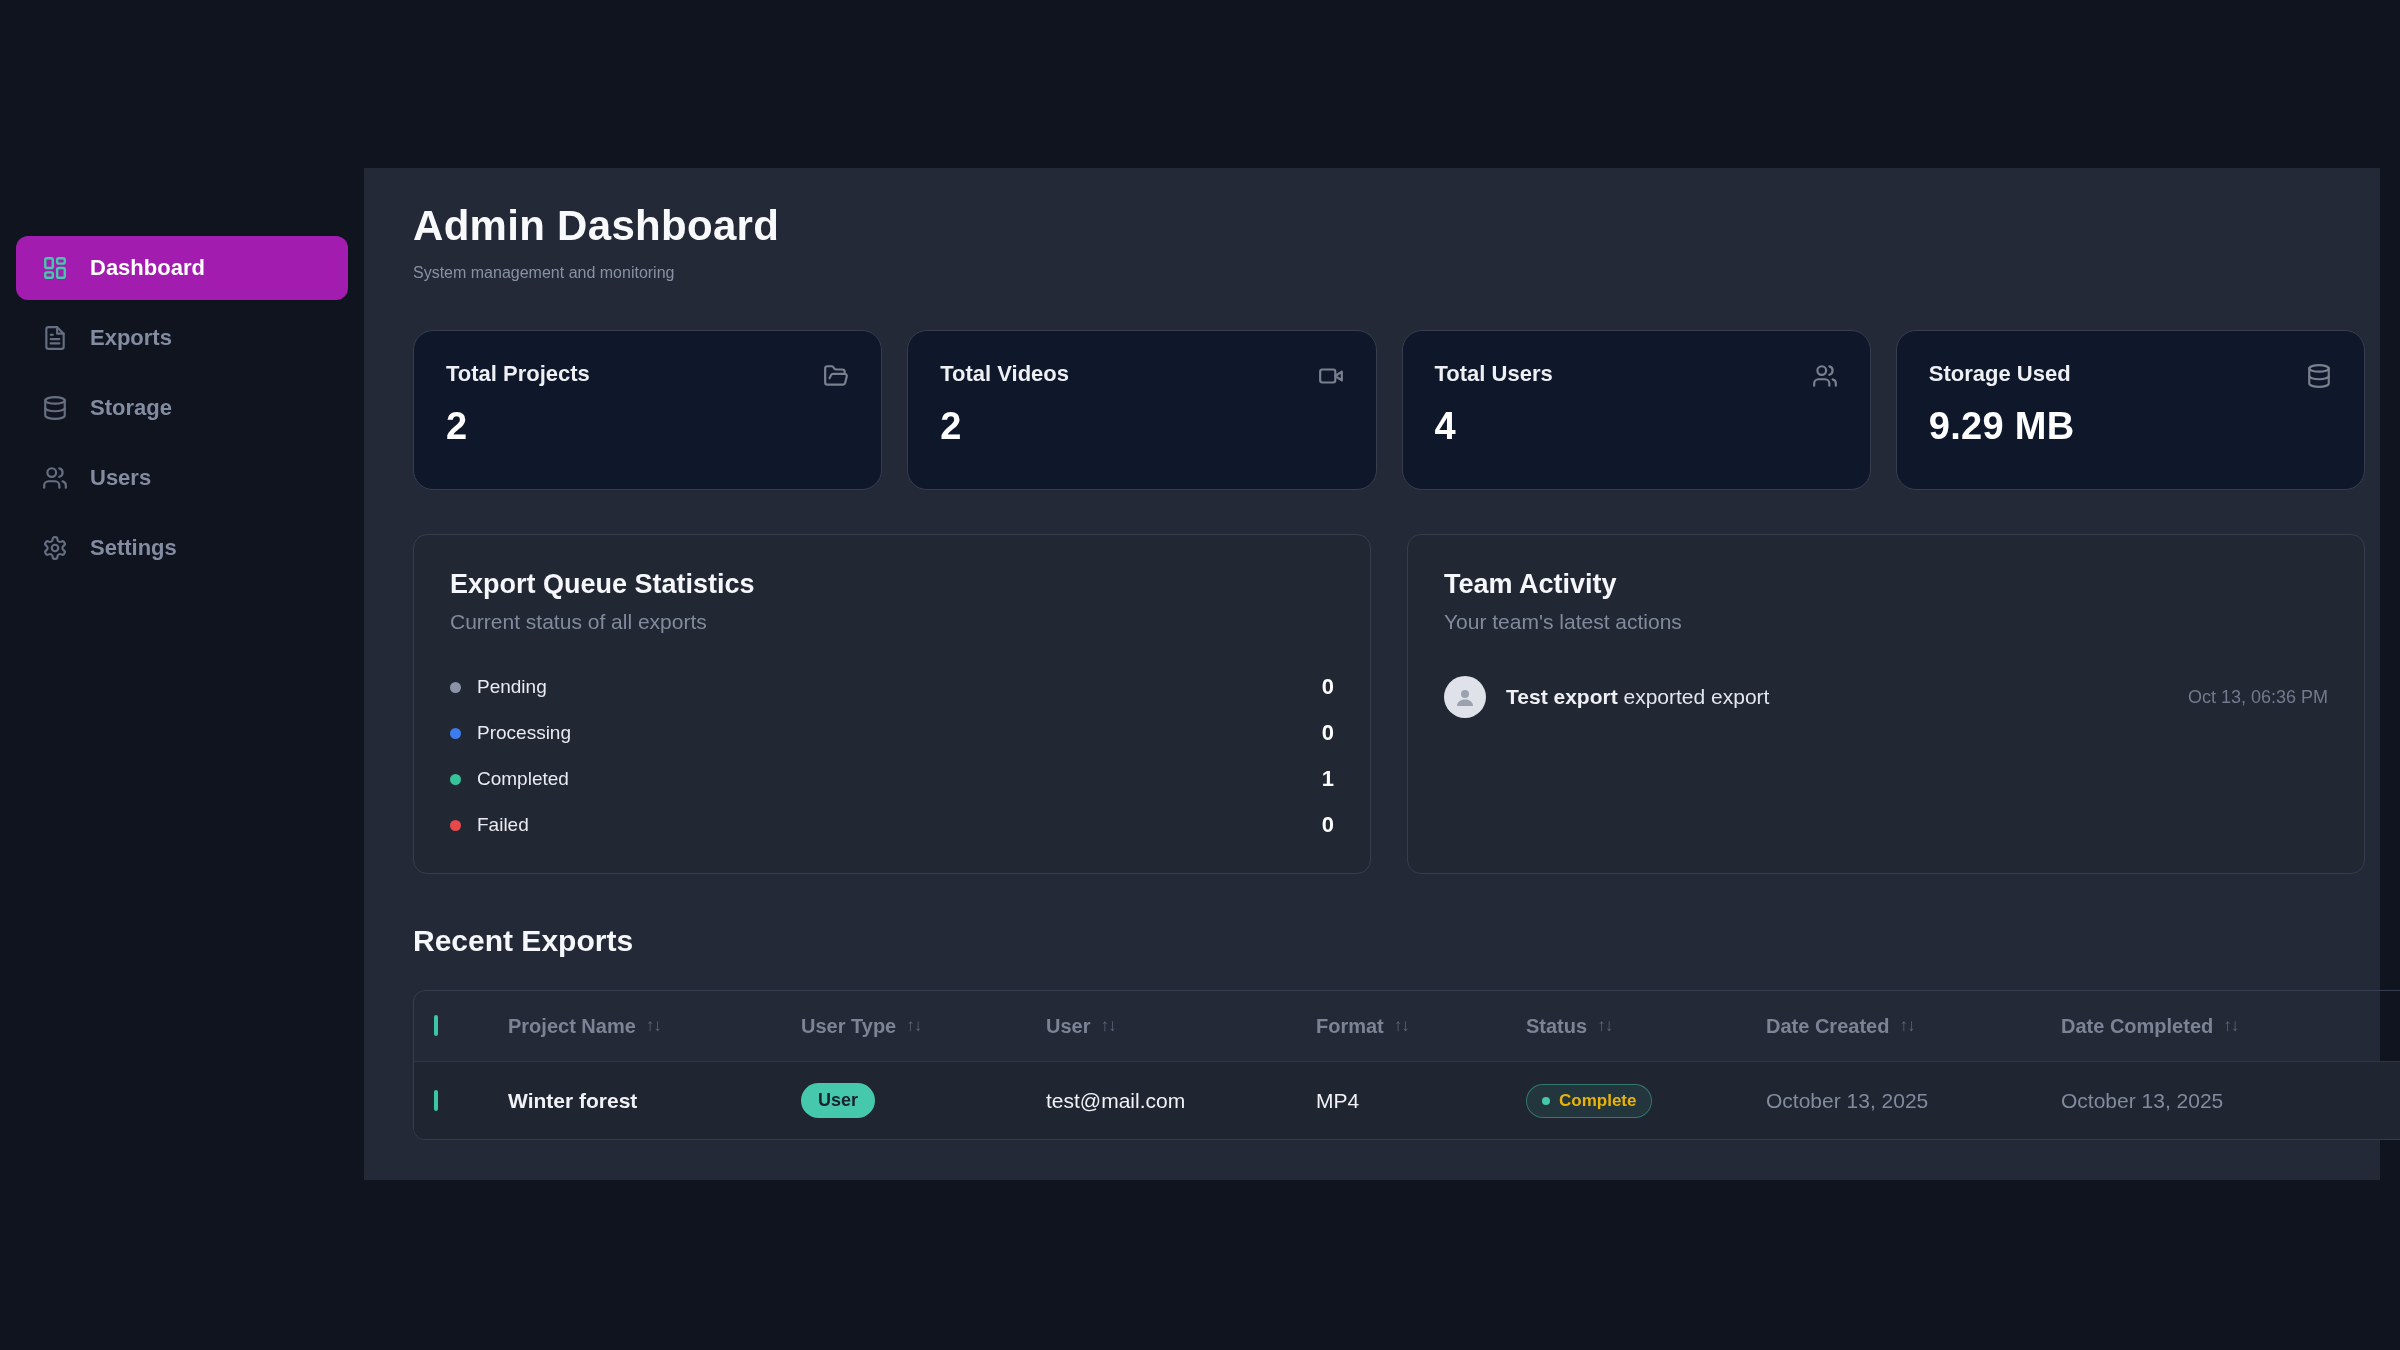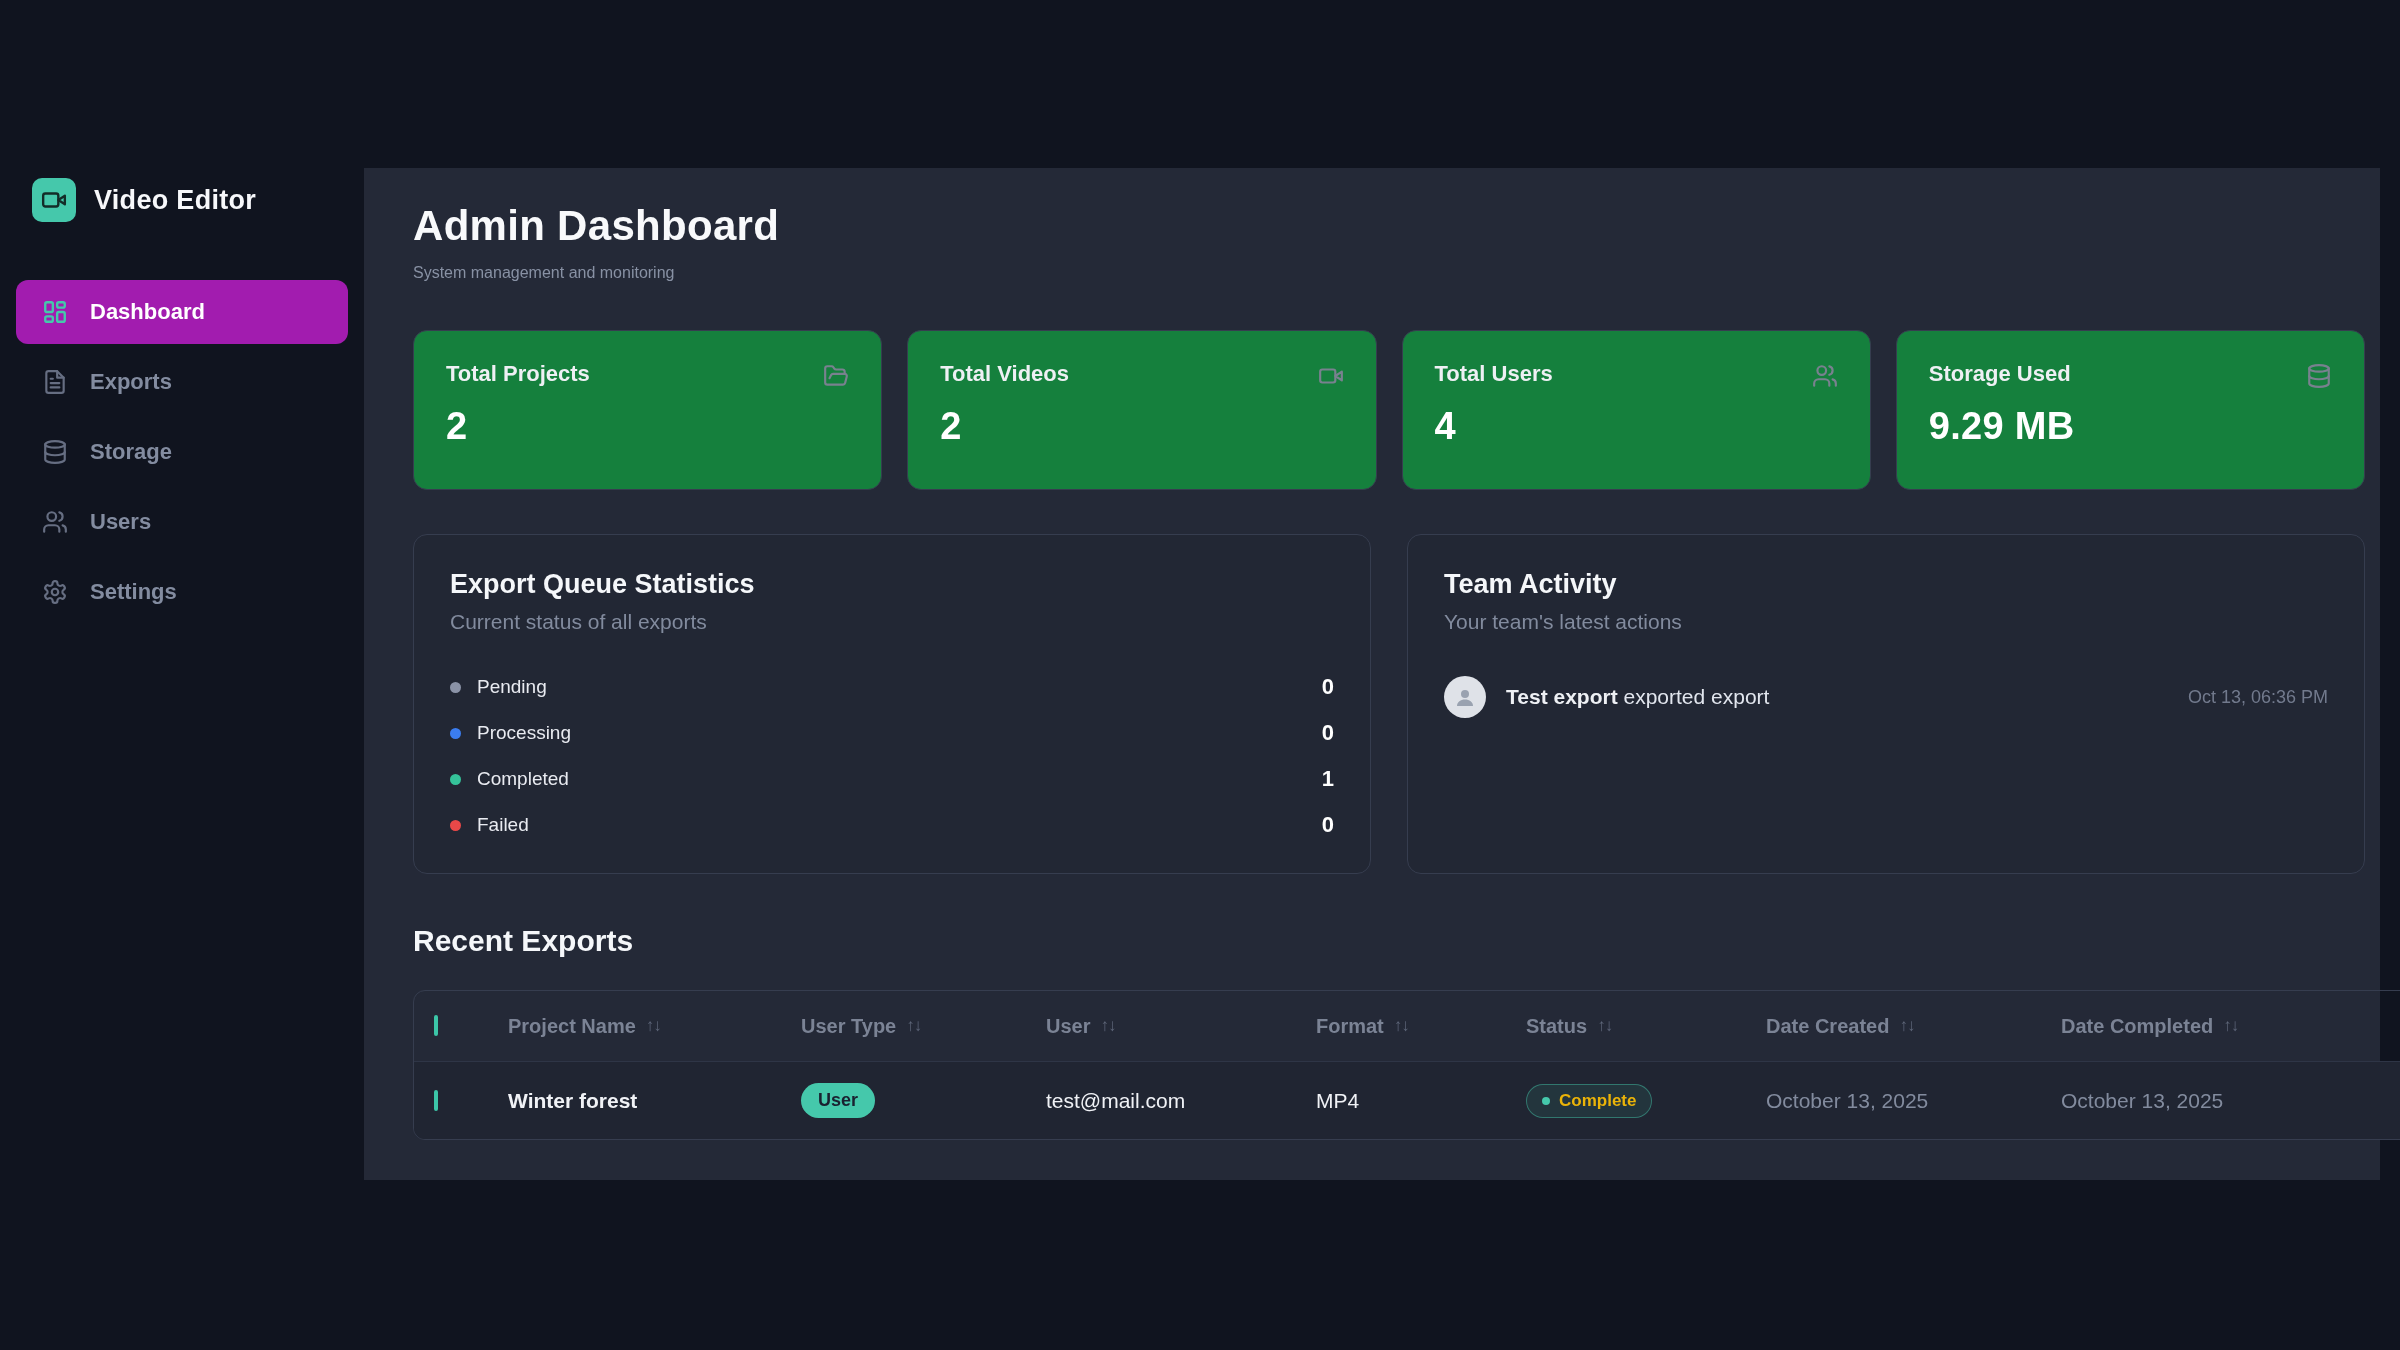--- a/index.html
+++ b/index.html
@@ -30,21 +30,21 @@
 
   
   .main-col { flex:1; padding:168px 20px 0 0; }
   .main { background:#242937; width:2016px; height:1012px; padding:34px 15px 0 49px; }
   .page-title { font-size:42px; font-weight:800; color:#f8f9fb; letter-spacing:.3px; }
   .page-subtitle { font-size:16px; color:#8891a4; margin-top:14px; }
 
   
   .stats { margin-top:48px; display:grid; grid-template-columns:repeat(4,1fr); gap:25px; }
   .stat-card {
-    height:160px; background:#15803d; border:1px solid #363d4f; border-radius:14px;
+    height:160px; background:#0f172a; border:1px solid #363d4f; border-radius:20px;
     padding:30px 32px;
   }
   .stat-head { display:flex; justify-content:space-between; align-items:flex-start; }
   .stat-label { font-size:22px; font-weight:700; color:#eef0f4; }
   .stat-icon { color:#79818f; display:flex; margin-top:2px; }
   .stat-value { font-size:38px; font-weight:800; color:#ffffff; margin-top:16px; letter-spacing:.3px; }
 
   
   .row2 { margin-top:44px; display:grid; grid-template-columns:1fr 1fr; gap:36px; }
   .card {
@@ -95,29 +95,20 @@
   }
   .badge-dot { width:8px; height:8px; border-radius:50%; background:#45c8ab; }
   svg { display:block; }
 </style>
 </head>
 <body>
 
 <div class="page">
 
   <aside class="sidebar">
-    <div class="brand">
-      <span class="brand-icon">
-        <svg width="26" height="26" viewBox="0 0 24 24" fill="none" stroke="currentColor" stroke-width="2.2" stroke-linecap="round" stroke-linejoin="round">
-            <path d="m22 8-6 4 6 4V8Z"></path>
-            <rect x="2" y="6" width="14" height="12" rx="2"></rect>
-          </svg>
-      </span>
-      <span class="brand-name">Video Editor</span>
-    </div>
 
     <nav class="nav">
       <div class="nav-item active">
         <span class="nav-icon">
           <svg width="26" height="26" viewBox="0 0 24 24" fill="none" stroke="currentColor" stroke-width="2.2" stroke-linecap="round" stroke-linejoin="round">
               <rect x="3" y="3" width="7" height="9" rx="1.5"></rect>
               <rect x="14" y="3" width="7" height="5" rx="1.5"></rect>
               <rect x="14" y="12" width="7" height="9" rx="1.5"></rect>
               <rect x="3" y="16" width="7" height="5" rx="1.5"></rect>
             </svg>

